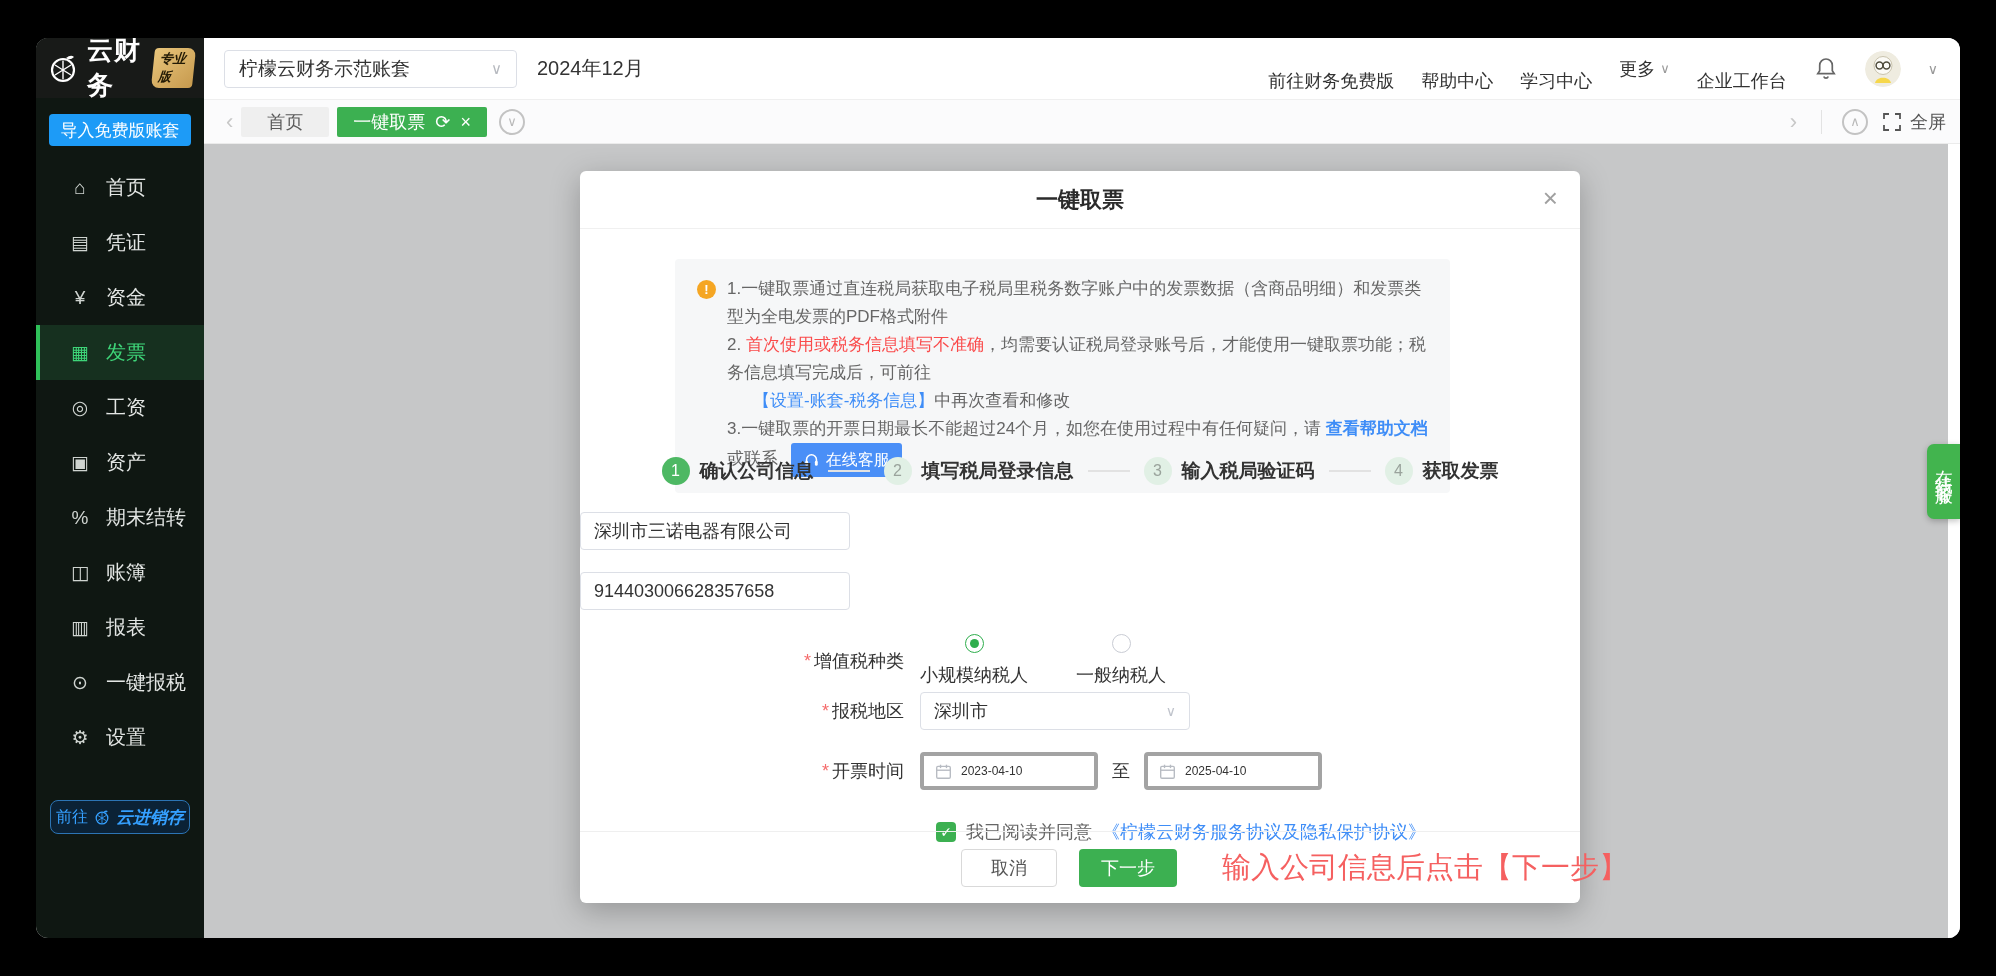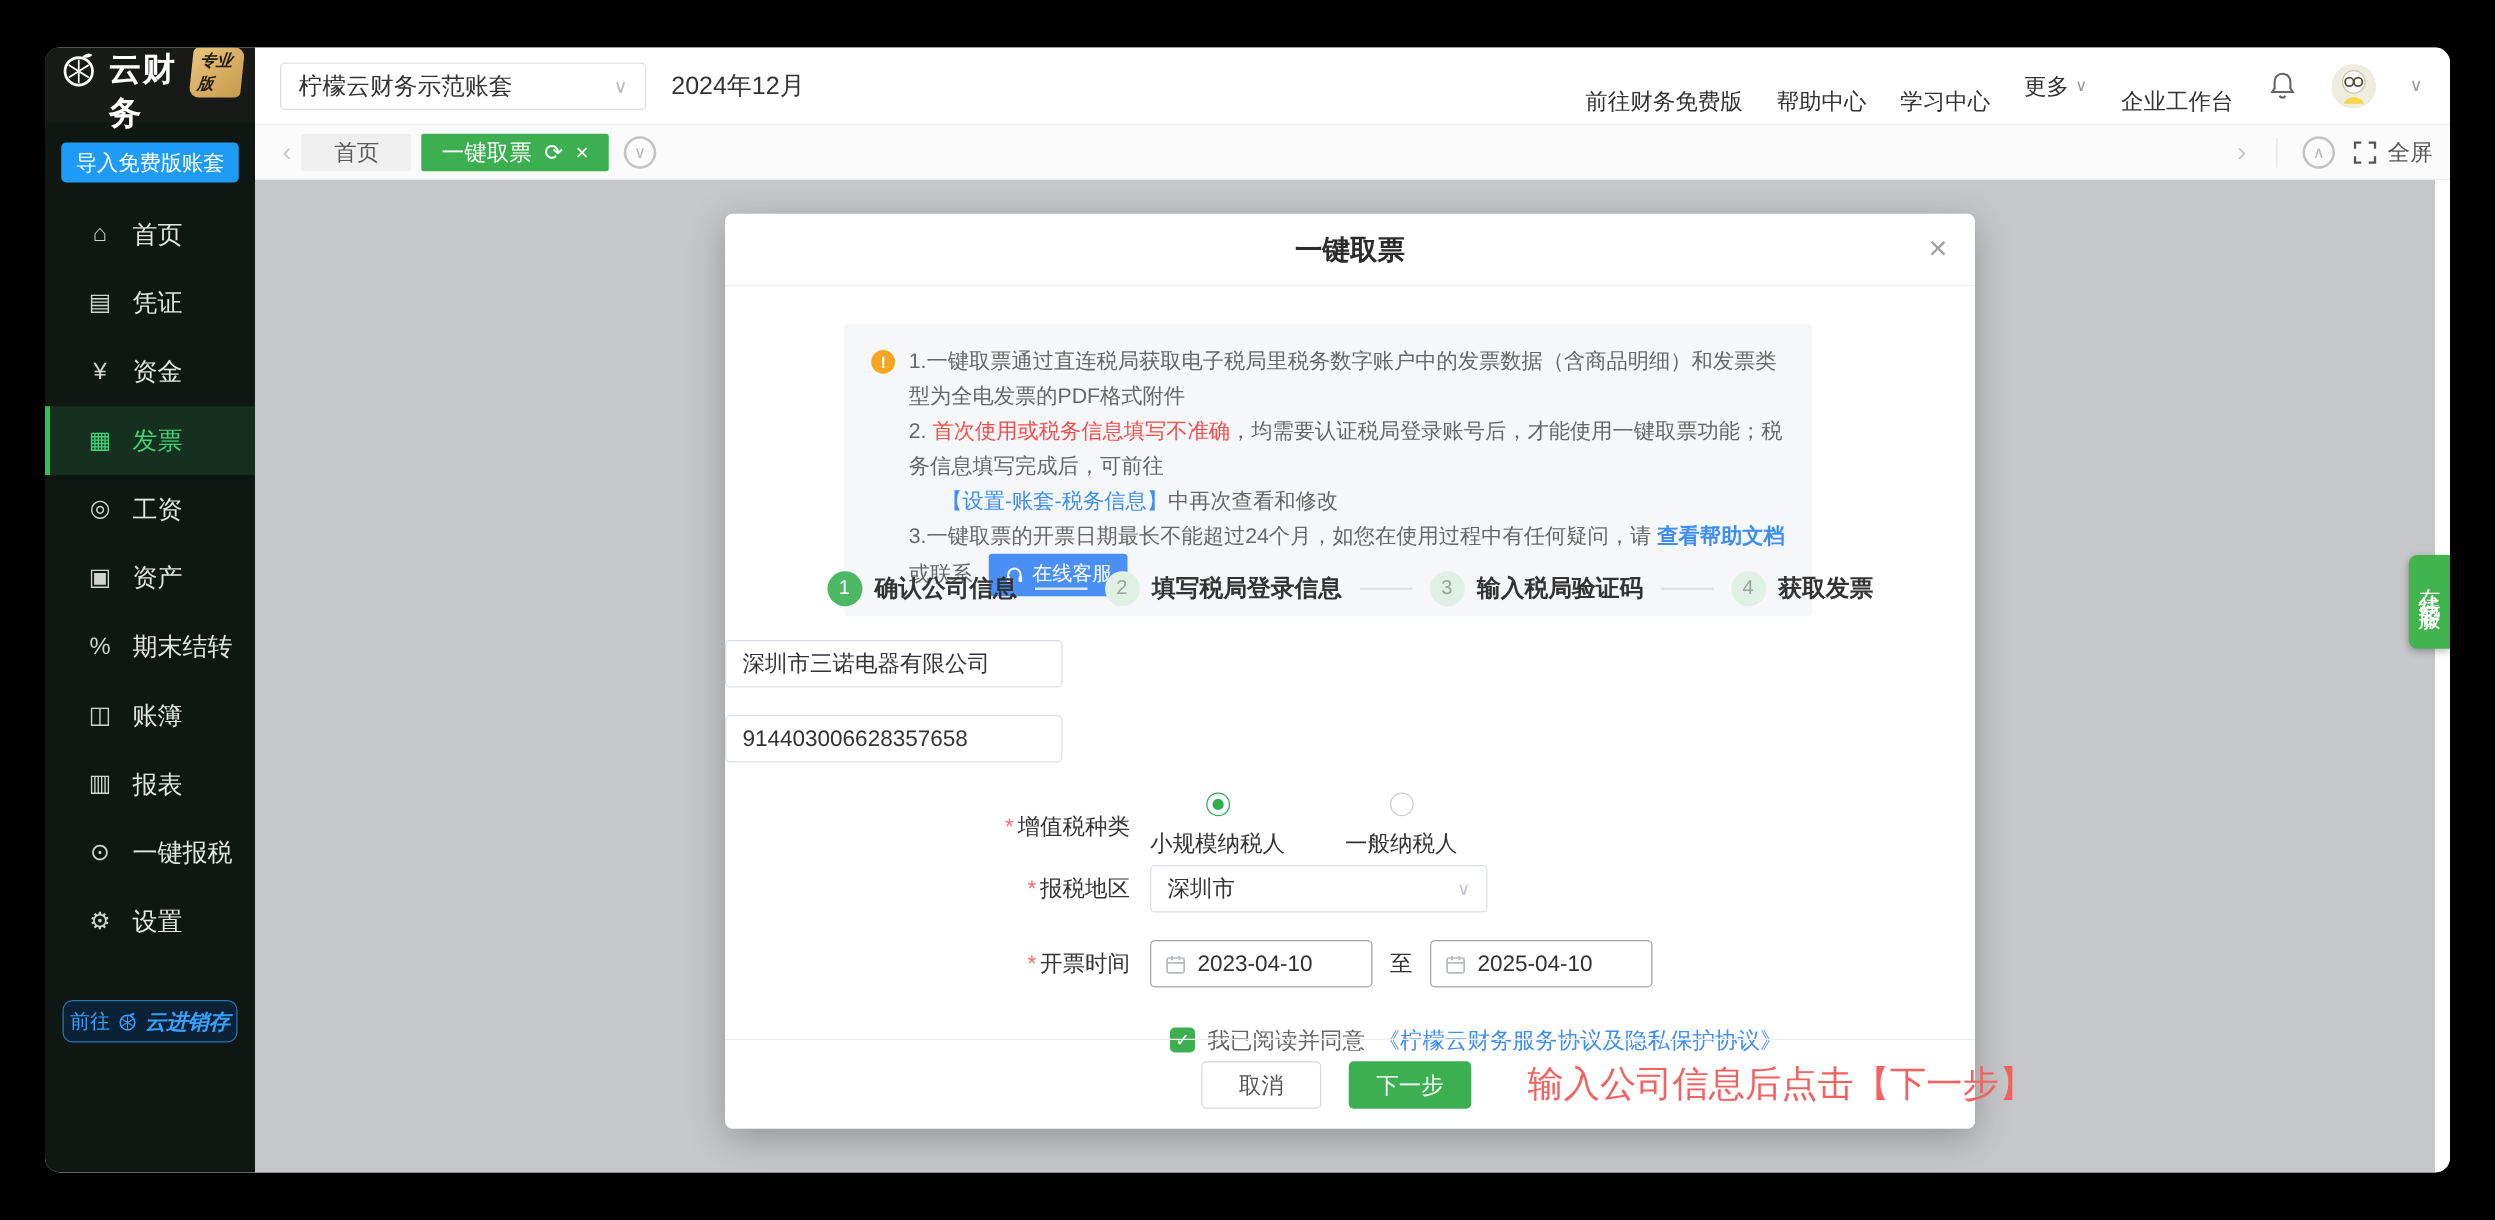--- a/index.html
+++ b/index.html
@@ -3,21 +3,21 @@
 <meta charset="utf-8">
 <style>
   * { margin:0; padding:0; box-sizing:border-box; }
   html,body { width:1996px; height:976px; background:#000; overflow:hidden;
     font-family:"Liberation Sans","DejaVu Sans",sans-serif; }
   .window { position:absolute; left:36px; top:38px; width:1924px; height:900px;
     background:#fff; border-radius:12px; overflow:hidden; display:flex; }
 
   
   .sidebar { width:168px; background:#0f1712; flex:0 0 168px; display:flex; flex-direction:column; position:relative; }
-  .logo-row { height:60px; background:#181a18; display:flex; align-items:flex-start; padding:0 10px; gap:7px; }
+  .logo-row { height:60px; background:#181a18; display:flex; align-items:center; padding:0 10px; gap:7px; }
   .logo-text { color:#fff; font-size:26px; font-weight:bold; letter-spacing:1px; }
   .logo-badge { background:linear-gradient(135deg,#e8c57b,#c79a4e); color:#221a05; font-size:13px; font-style:italic;
     font-weight:bold; padding:2px 6px; border-radius:4px 8px 4px 8px; transform:skewX(-6deg); }
   .import-btn { margin:16px auto 4px; width:142px; height:32px; background:#1d9bf7; color:#fff; border:none;
     border-radius:4px; font-size:17px; cursor:pointer; font-family:inherit; }
   .nav { margin-top:10px; }
   .nav-item { height:55px; display:flex; align-items:center; gap:14px; padding-left:28px; color:#e3e6e4;
     font-size:20px; cursor:pointer; border-left:4px solid transparent; }
   .nav-item .glyph { width:24px; font-size:19px; color:#cfd4d0; text-align:center; }
   .nav-item.active { background:#16301f; border-left-color:#2fc159; color:#3ed478; }
@@ -96,22 +96,22 @@
     padding:0 13px; font-family:inherit; background:#fff; }
   .f-select { width:270px; height:38px; border:1px solid #dcdfe6; border-radius:4px; display:flex; align-items:center;
     padding:0 13px; font-size:18px; color:#333; cursor:pointer; }
   .f-select .chev { margin-left:auto; color:#c0c4cc; font-size:14px; }
   .radio-group { display:flex; align-items:center; gap:48px; }
   .radio { display:flex; align-items:center; gap:10px; font-size:18px; color:#333; cursor:pointer;flex-direction:column; }
   .radio-dot { width:19px; height:19px; border-radius:50%; border:1px solid #c9ccd4; background:#fff; }
   .radio.checked .radio-dot { border:1px solid #2fae4d; background:#fff; position:relative; }
   .radio.checked .radio-dot::after { content:""; position:absolute; left:4px; top:4px; width:9px; height:9px;
     border-radius:50%; background:#2fae4d; }
-  .date-box { width:178px; height:38px; border:1px solid #a3a3a3; border-radius:4px; display:flex; align-items:center;
-    gap:9px; padding:0 11px; font-size:18px; color:#333; cursor:pointer; }
+  .date-box { width:178px; height:38px; border:4px solid #a3a3a3; border-radius:4px; display:flex; align-items:center;
+    gap:9px; padding:0 11px; font-size:12px; color:#333; cursor:pointer; }
   .date-sep { margin:0 14px; font-size:18px; color:#333; }
   .agree-row { position:absolute; left:356px; display:flex; align-items:center; gap:10px; font-size:18px; }
   .checkbox { width:20px; height:20px; background:#3cb051; border-radius:4px; color:#fff; font-size:14px;
     display:flex; align-items:center; justify-content:center; cursor:pointer; }
   .agree-text { color:#666; }
   .agree-link { color:#3e8df7; cursor:pointer; }
 
   .modal-footer { height:72px; border-top:1px solid #efefef; display:flex; align-items:center; position:relative; }
   .btn-cancel { position:absolute; left:381px; width:96px; height:38px; background:#fff; border:1px solid #d9d9d9;
     border-radius:4px; font-size:18px; color:#555; cursor:pointer; font-family:inherit; }

